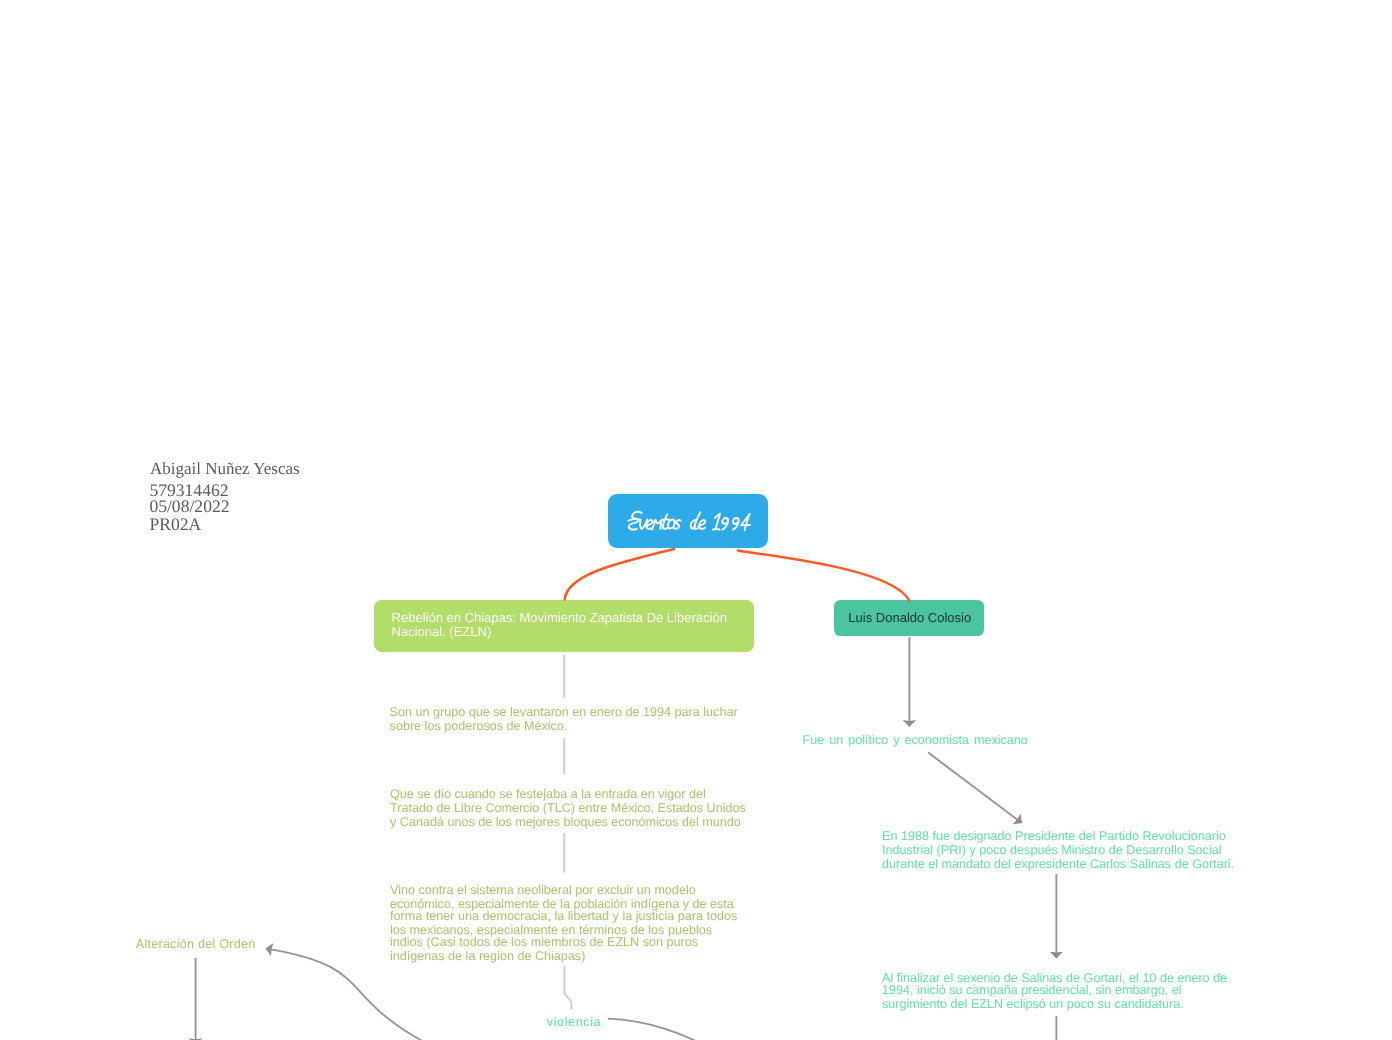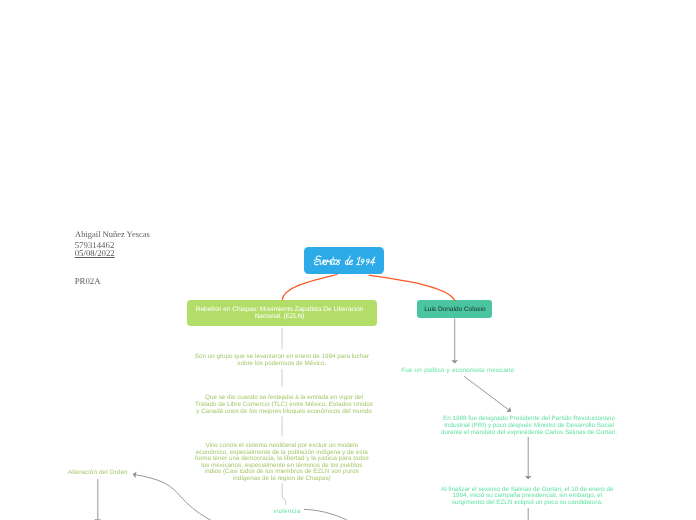--- a/index.html
+++ b/index.html
@@ -1,20 +1,20 @@
 <!DOCTYPE html>
 <html><head>
 <meta charset="utf-8">
 <title>Eventos de 1994</title>
 <style>
   html,body{margin:0;padding:0;}
   body{width:696px;height:520px;background:#ffffff;overflow:hidden;position:relative;
        font-family:"Liberation Sans",sans-serif;
        -webkit-font-smoothing:antialiased;text-rendering:geometricPrecision;}
-  #canvas{position:absolute;left:0;top:0;width:584px;height:520px;text-align:center;}
+  #canvas{position:absolute;left:0;top:0;width:584px;height:520px;}
   .hdr,.node,.txt{transform:translateZ(0);}
   .hdr{position:absolute;font-family:"Liberation Serif",serif;color:#5a5a62;
        font-size:8.8px;line-height:8.3px;white-space:nowrap;}
   .node{position:absolute;box-sizing:border-box;display:flex;align-items:center;}
   .node span{display:block;}
   #root{left:304.4px;top:246.9px;width:79.4px;height:27.1px;background:#2CABE8;
         border-radius:4.5px;justify-content:center;}
   #root .sr{position:absolute;width:1px;height:1px;overflow:hidden;clip:rect(0,0,0,0);color:#fff;font-size:9px;}
   #root-script{position:absolute;left:0;top:0;}
   #ezln{left:187.2px;top:299.7px;width:189.4px;height:26.4px;background:#B2DD68;
@@ -29,22 +29,22 @@
   .m{color:#62E2A4;}
   svg{position:absolute;left:0;top:0;overflow:visible;}
 </style>
 </head>
 <body>
 
 <div id="canvas">
 
   <div class="hdr" style="left:75px;top:229.7px;font-size:8.5px;">Abigail Nuñez Yescas</div>
   <div class="hdr" style="left:74.7px;top:241.1px;">579314462</div>
-  <div class="hdr" style="left:74.7px;top:248.9px;text-decoration:underline;">05/08/2022</div>
-  <div class="hdr" style="left:74.7px;top:258px;margin-top:19px;">PR02A</div>
+  <div class="hdr" style="left:74.7px;top:248.9px;">05/08/2022</div>
+  <div class="hdr" style="left:74.7px;top:258px;">PR02A</div>
 
   <div class="node" id="root">
       <span class="sr">Eventos de 1994</span>
       <svg id="root-script" width="79.4" height="27.1" viewBox="0 0 79.4 27.1">
         <g transform="translate(9.2,18.0) skewX(-11) scale(1.03,1.04)">
           <path fill="none" stroke="#ffffff" stroke-width="0.95" stroke-linecap="round" stroke-linejoin="round" d="M5.9,-8.0 C4.6,-9.2 2.2,-8.9 1.6,-7.5 C1.0,-6.2 2.6,-5.5 3.6,-5.4 C4.9,-5.3 5.3,-4.4 4.4,-3.8 C3.3,-3.1 1.2,-3.4 0.9,-2.0 C0.6,-0.6 2.8,0.3 4.9,-0.5 M0.1,-4.55 C1.7,-5.3 3.7,-5.45 5.3,-5.1 M5.9,-4.9 C5.9,-3.3 6.5,-1.1 7.4,-0.4 C8.3,-1.2 8.9,-3.3 9.1,-5.1 M9.0,-2.2 C10.3,-2.35 11.6,-2.9 11.85,-3.75 C12.05,-4.6 11.0,-5.1 10.3,-4.55 C9.4,-3.9 9.0,-2.4 9.6,-1.25 C10.15,-0.25 11.6,-0.3 12.4,-1.15 M12.5,-0.25 C12.7,-2.0 12.95,-3.6 13.1,-4.9 C13.7,-3.8 14.4,-2.9 15.0,-3.3 C15.65,-3.75 15.95,-4.6 16.15,-4.9 C16.2,-3.4 16.0,-1.5 16.5,-0.5 M18.3,-7.6 C17.7,-5.2 17.1,-2.6 17.4,-1.4 C17.7,-0.35 18.9,-0.35 19.6,-1.0 M16.4,-4.9 C17.4,-5.2 18.7,-5.25 19.6,-5.0 M21.1,-5.05 C19.8,-4.6 19.25,-2.7 19.95,-1.4 C20.65,-0.15 22.3,-0.7 22.7,-2.1 C23.1,-3.5 22.3,-5.35 21.1,-5.05 M25.4,-4.55 C24.3,-5.2 23.0,-4.35 23.65,-3.45 C24.3,-2.6 25.45,-2.45 25.25,-1.5 C25.05,-0.55 23.65,-0.25 22.85,-0.95 M34.20,-8.6 C33.40,-6.0 32.60,-2.9 32.70,-1.4 C32.80,-0.3 33.90,-0.3 34.60,-1.0 M32.60,-4.85 C31.40,-4.75 30.45,-3.2 30.85,-1.8 C31.25,-0.45 32.60,-0.45 33.10,-1.5 M34.60,-2.2 C35.90,-2.35 37.20,-2.9 37.45,-3.75 C37.65,-4.6 36.60,-5.1 35.90,-4.55 C35.00,-3.9 34.60,-2.4 35.20,-1.25 C35.75,-0.25 37.20,-0.3 38.00,-1.15 M41.74,-5.8 C42.56,-6.6 43.39,-7.4 43.94,-7.9 C43.67,-5.4 43.30,-2.4 43.21,-0.35 M41.92,-0.25 C43.02,-0.5 44.22,-0.5 45.05,-0.25 M48.54,-4.3 C48.36,-5.7 46.98,-6.2 46.15,-5.3 C45.42,-4.45 45.78,-3.0 46.84,-2.95 C47.62,-2.9 48.27,-3.5 48.54,-4.3 C48.59,-2.5 47.90,-0.85 46.52,-0.15 M53.70,-4.3 C53.51,-5.7 52.13,-6.2 51.30,-5.3 C50.57,-4.45 50.94,-3.0 51.99,-2.95 C52.78,-2.9 53.42,-3.5 53.70,-4.3 C53.74,-2.5 53.05,-0.85 51.67,-0.15 M58.39,-7.7 C57.01,-5.4 55.81,-3.3 55.26,-2.25 C56.64,-2.35 58.30,-2.35 59.58,-2.35 M58.11,-6.6 C57.74,-4.1 57.47,-1.6 57.47,0.1"></path>
         </g>
       </svg>
     </div>
   <div class="node" id="ezln">

